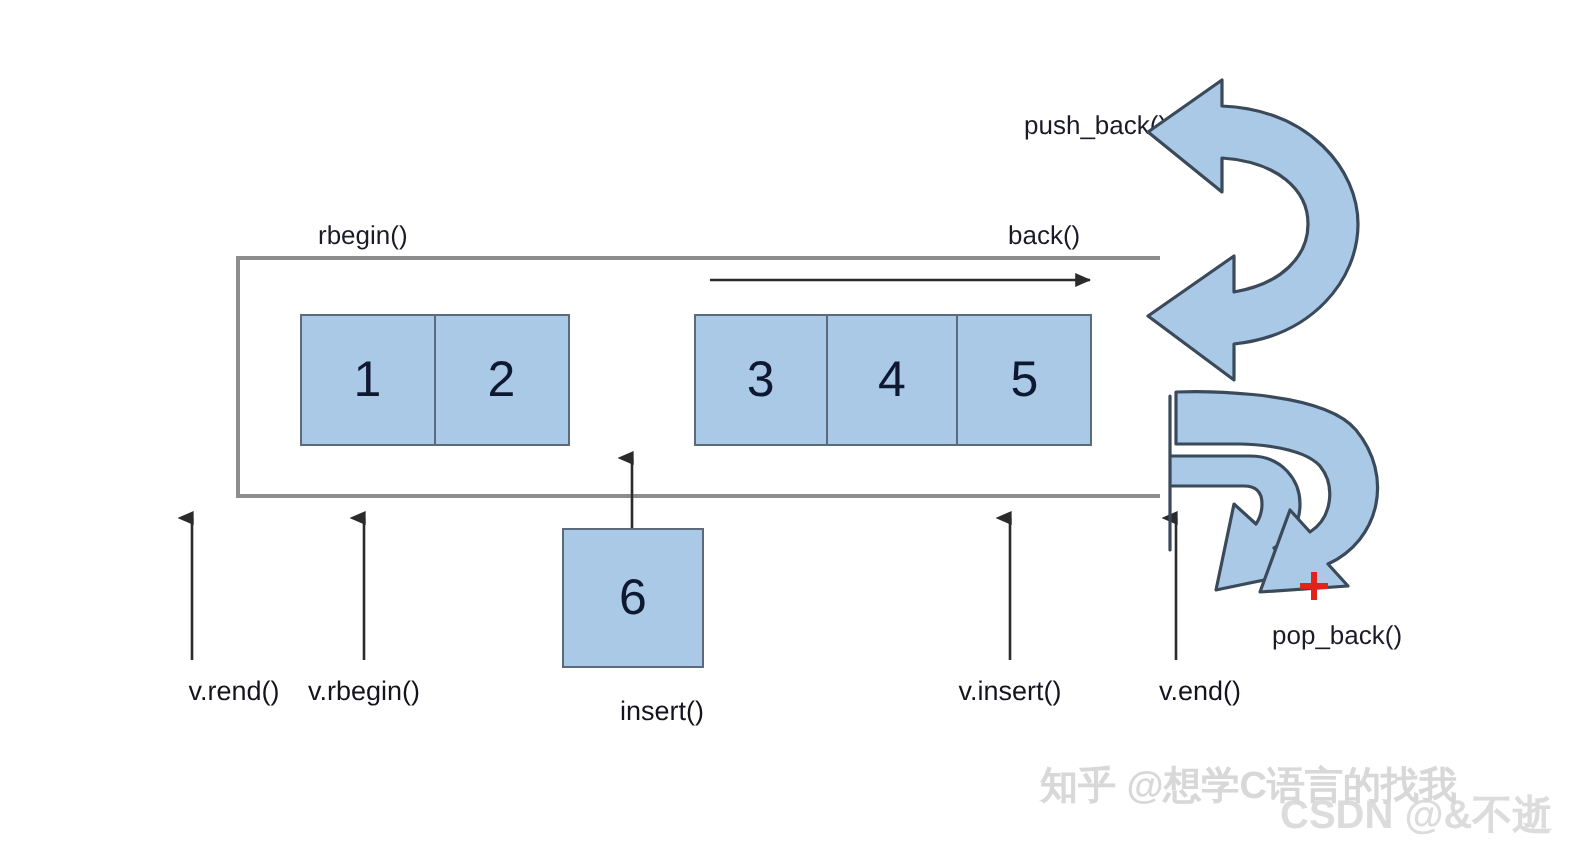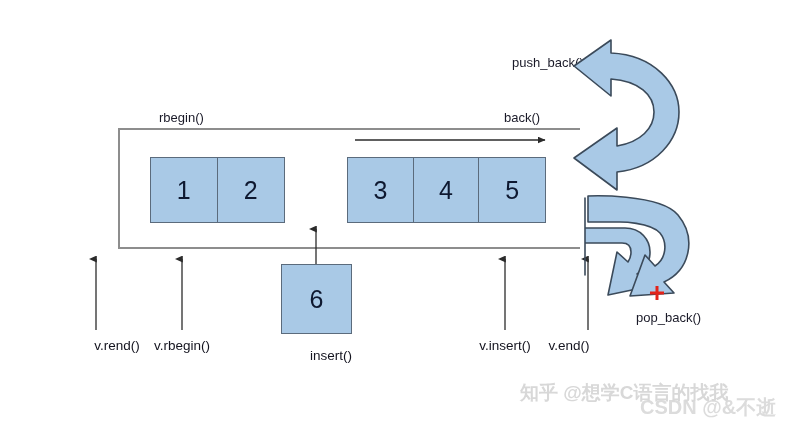--- a/index.html
+++ b/index.html
@@ -136,21 +136,21 @@
     <div class="box-cell" style="width:66.3px; height:100%;">4</div>
     <div class="box-cell" style="width:66.3px; height:100%;">5</div>
   </div>
 
   <div class="box" id="insert-box" style="left:281px; top:264px; width:71px; height:70px;">6</div>
 
   <div class="lbl-mid" style="left:117px; top:338px;">v.rend()</div>
   <div class="lbl-mid" style="left:182px; top:338px;">v.rbegin()</div>
   <div class="lbl-mid" style="left:317px; top:348px;padding-left:28px;">insert()</div>
   <div class="lbl-mid" style="left:505px; top:338px;">v.insert()</div>
-  <div class="lbl-mid" style="left:569px; top:338px;">v.end()</div>
+  <div class="lbl-mid" style="left:600px; top:338px;">v.end()</div>
 
   <svg id="overlay" viewBox="0 0 790 427">
     <defs>
       <marker id="arrowhead-up" markerWidth="7" markerHeight="8" refX="3.5" refY="7.2" orient="auto" markerUnits="userSpaceOnUse">
         <path d="M3.5,0 L7,8 L0,8 Z" fill="#2b2b2b"></path>
       </marker>
       <marker id="arrowhead-right" markerWidth="8" markerHeight="7" refX="7.4" refY="3.5" orient="auto" markerUnits="userSpaceOnUse">
         <path d="M0,0 L8,3.5 L0,7 Z" fill="#2b2b2b"></path>
       </marker>
     </defs>

